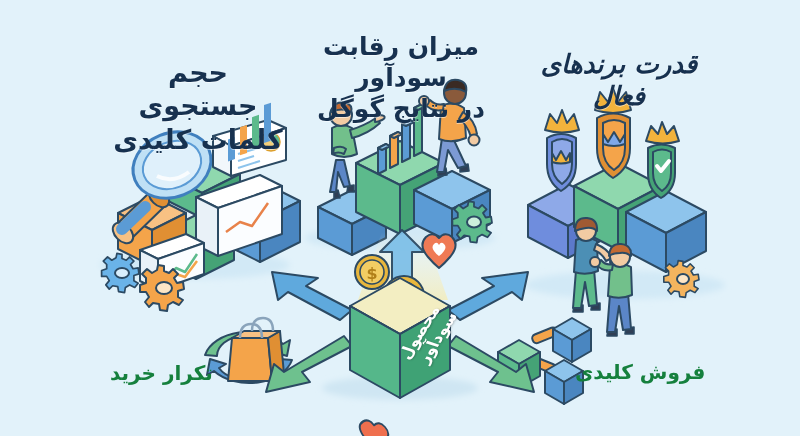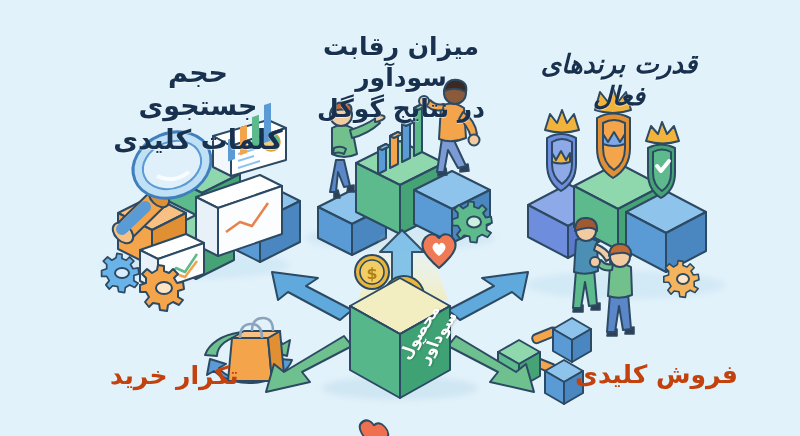--- a/index.html
+++ b/index.html
@@ -18,21 +18,21 @@
     line-height:1.24;
     letter-spacing:0px;
     direction:rtl;
     white-space:pre-line;
     text-shadow:0 1px 0 rgba(255,255,255,.5);
   }
   #h-left{left:108px;top:56px;width:180px;font-size:27px;text-align:center;}
   #h-mid{left:286px;top:14px;width:230px;font-size:25px;margin-top:17px;}
   #h-right{left:524px;top:48px;width:190px;font-size:26px;font-style:italic;}
   .lbl{
-    position:absolute;color:#c2410c;font-weight:bold;font-size:25px;
+    position:absolute;color:#15803d;font-weight:bold;font-size:20px;
     direction:rtl;white-space:nowrap;
   }
   #l-repeat{left:110px;top:361px;}
   #l-cross{left:575px;top:360px;}
   .cube-cap{
     position:absolute;color:#ffffff;font-weight:bold;font-size:16px;
     line-height:1.15;direction:rtl;text-align:center;
     transform:rotate(-58deg) skewX(14deg);
     text-shadow:0 1px 2px rgba(0,0,0,.25);
     pointer-events:none;white-space:pre-line;

